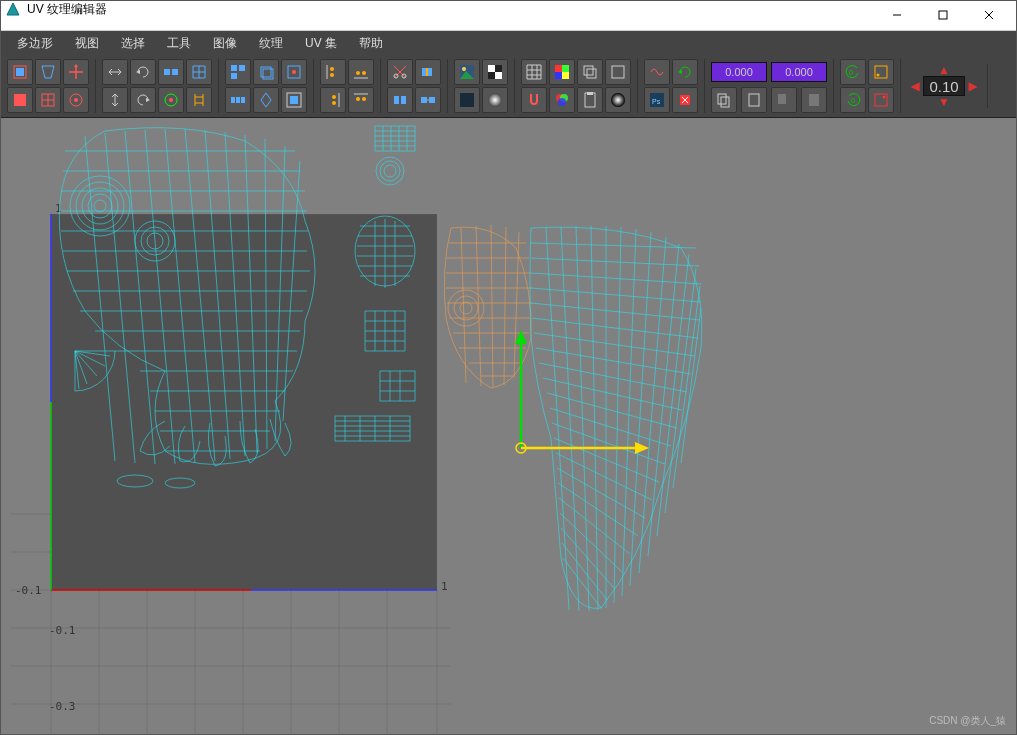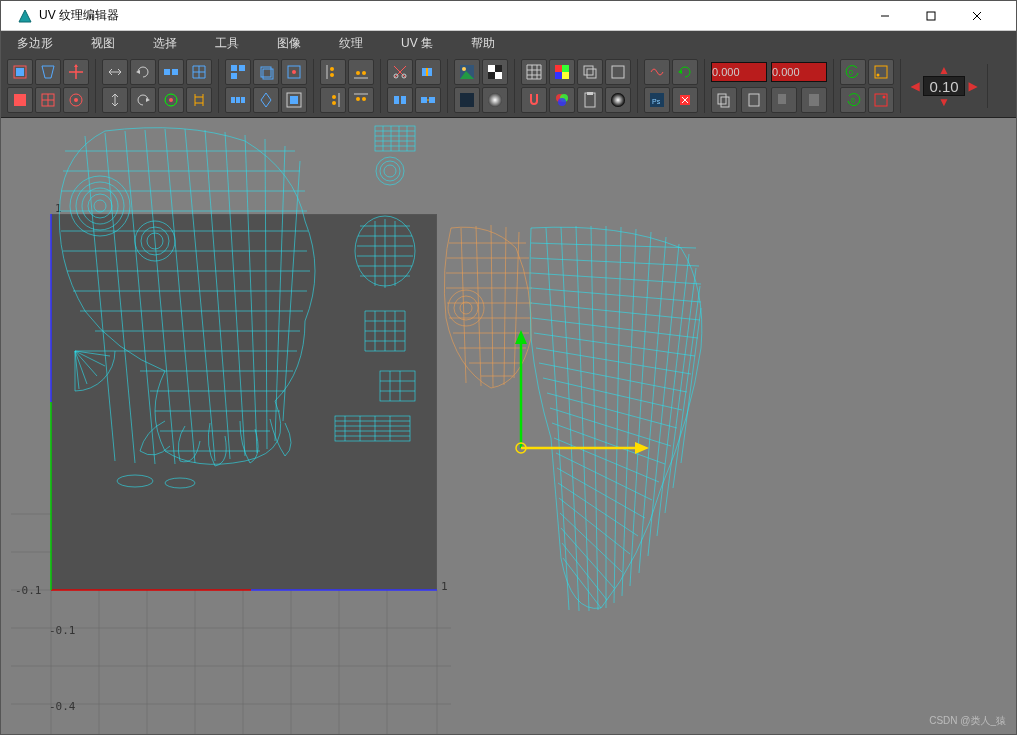--- a/index.html
+++ b/index.html
@@ -11,40 +11,40 @@
   overflow: hidden;
 }
 .window {
   width: 100%; height: 100%;
   border: 1px solid #555;
   display: flex; flex-direction: column;
 }
 .titlebar {
   height: 30px;
   background: #fff;
-  display: flex; align-items: center;
-  padding: 0 16px;
+  display: flex; 
+  padding: 0 4px;
   border-bottom: 1px solid #ccc;
 }
 .titlebar .app-icon {
   width: 16px; height: 16px; margin-right: 6px;
 }
 .titlebar .title { flex: 1; color: #000; font-size: 12px; }
 .titlebar .win-btns { display: flex; }
 .titlebar .win-btn {
   width: 46px; height: 28px;
   display: flex; align-items: center; justify-content: center;
   color: #000;
 }
 .menubar {
   height: 24px;
   background: #444;
   display: flex; align-items: center;
   padding: 0 6px;
-  gap: 18px;
+  gap: 2px;
 }
 .menubar .menu-item {
   color: #ddd;
   padding: 2px 10px;
   cursor: pointer;
 }
 .toolbar {
   background: #444;
   padding: 4px 6px;
   display: flex;
@@ -73,23 +73,23 @@
   display: flex; align-items: center; justify-content: center;
   cursor: pointer;
 }
 .tool-btn svg { width: 18px; height: 18px; }
 .coord-box {
   display: flex; gap: 4px;
   align-items: center;
 }
 .coord-input {
   width: 56px; height: 20px;
-  background: #b91c1c; color: #ccc;
+  background: #6d28d9; color: #ccc;
   border: 1px solid #111;
-  text-align: left;
+  text-align: center;
   font-size: 11px;
 }
 .spinner-wrap {
   display: flex; align-items: center; gap: 2px;
 }
 .spinner {
   width: 42px; height: 20px;
   background: #222; color: #ccc;
   border: 1px solid #111;
   text-align: center;
@@ -592,21 +592,21 @@
 
         <line x1="40" y1="376" x2="240" y2="376" stroke="#dd0000" stroke-width="1.5"></line>
         <line x1="240" y1="376" x2="426" y2="376" stroke="#3030ff" stroke-width="1.5"></line>
         <line x1="40" y1="376" x2="40" y2="188" stroke="#00cc00" stroke-width="1.5"></line>
         <line x1="40" y1="188" x2="40" y2="0" stroke="#3030ff" stroke-width="1.5"></line>
       </svg>
       <span class="axis-label" style="left:44px;top:-12px;">1</span>
       <span class="axis-label" style="left:430px;top:366px;">1</span>
       <span class="axis-label" style="left:4px;top:370px;">-0.1</span>
       <span class="axis-label" style="left:38px;top:410px;">-0.1</span>
-      <span class="axis-label" style="left:38px;top:486px;">-0.4</span>
+      <span class="axis-label" style="left:38px;top:486px;">-0.3</span>
     </div>
 
     <svg class="uv-mesh" viewBox="0 0 378 370">
       <g stroke="#2be0f0" fill="none" stroke-width="0.6">
 
         <path d="M60 10 Q20 30 15 80 Q10 140 40 190 Q70 230 120 250 Q100 290 120 330 Q150 350 200 340 Q250 330 230 280 Q260 250 260 200 Q280 150 260 100 Q250 50 200 20 Q140 0 60 10 Z"></path>
 
         <g>
 
         <path d="M20 30 L250 30 M18 50 L255 50 M16 70 L260 70 M15 90 L262 90 M16 110 L263 110 M18 130 L262 130 M22 150 L265 150 M28 170 L262 170 M35 190 L258 190 M50 210 L255 210 M70 230 L252 230 M95 250 L248 250 M105 270 L240 270 M110 290 L235 290 M115 310 L225 310 M120 330 L215 330"></path>

